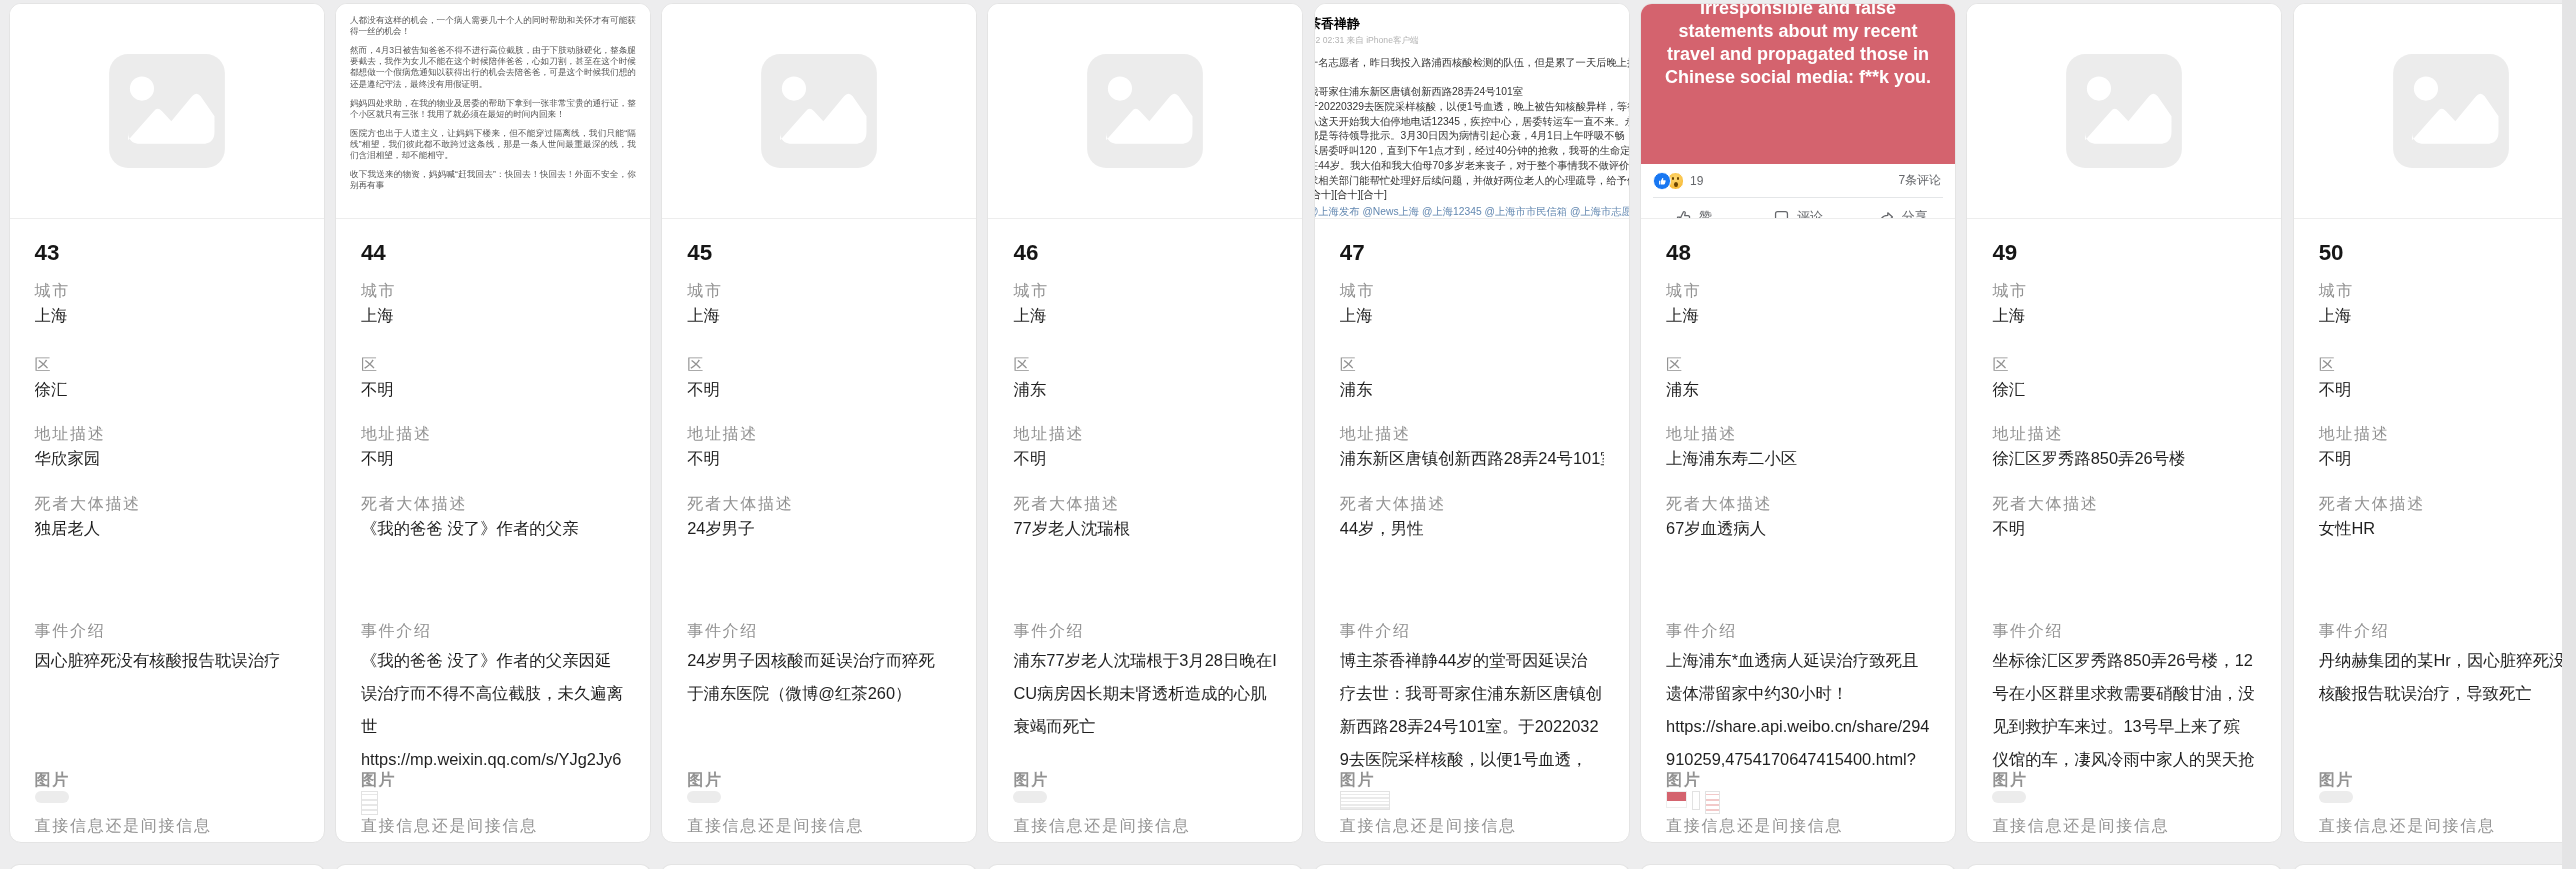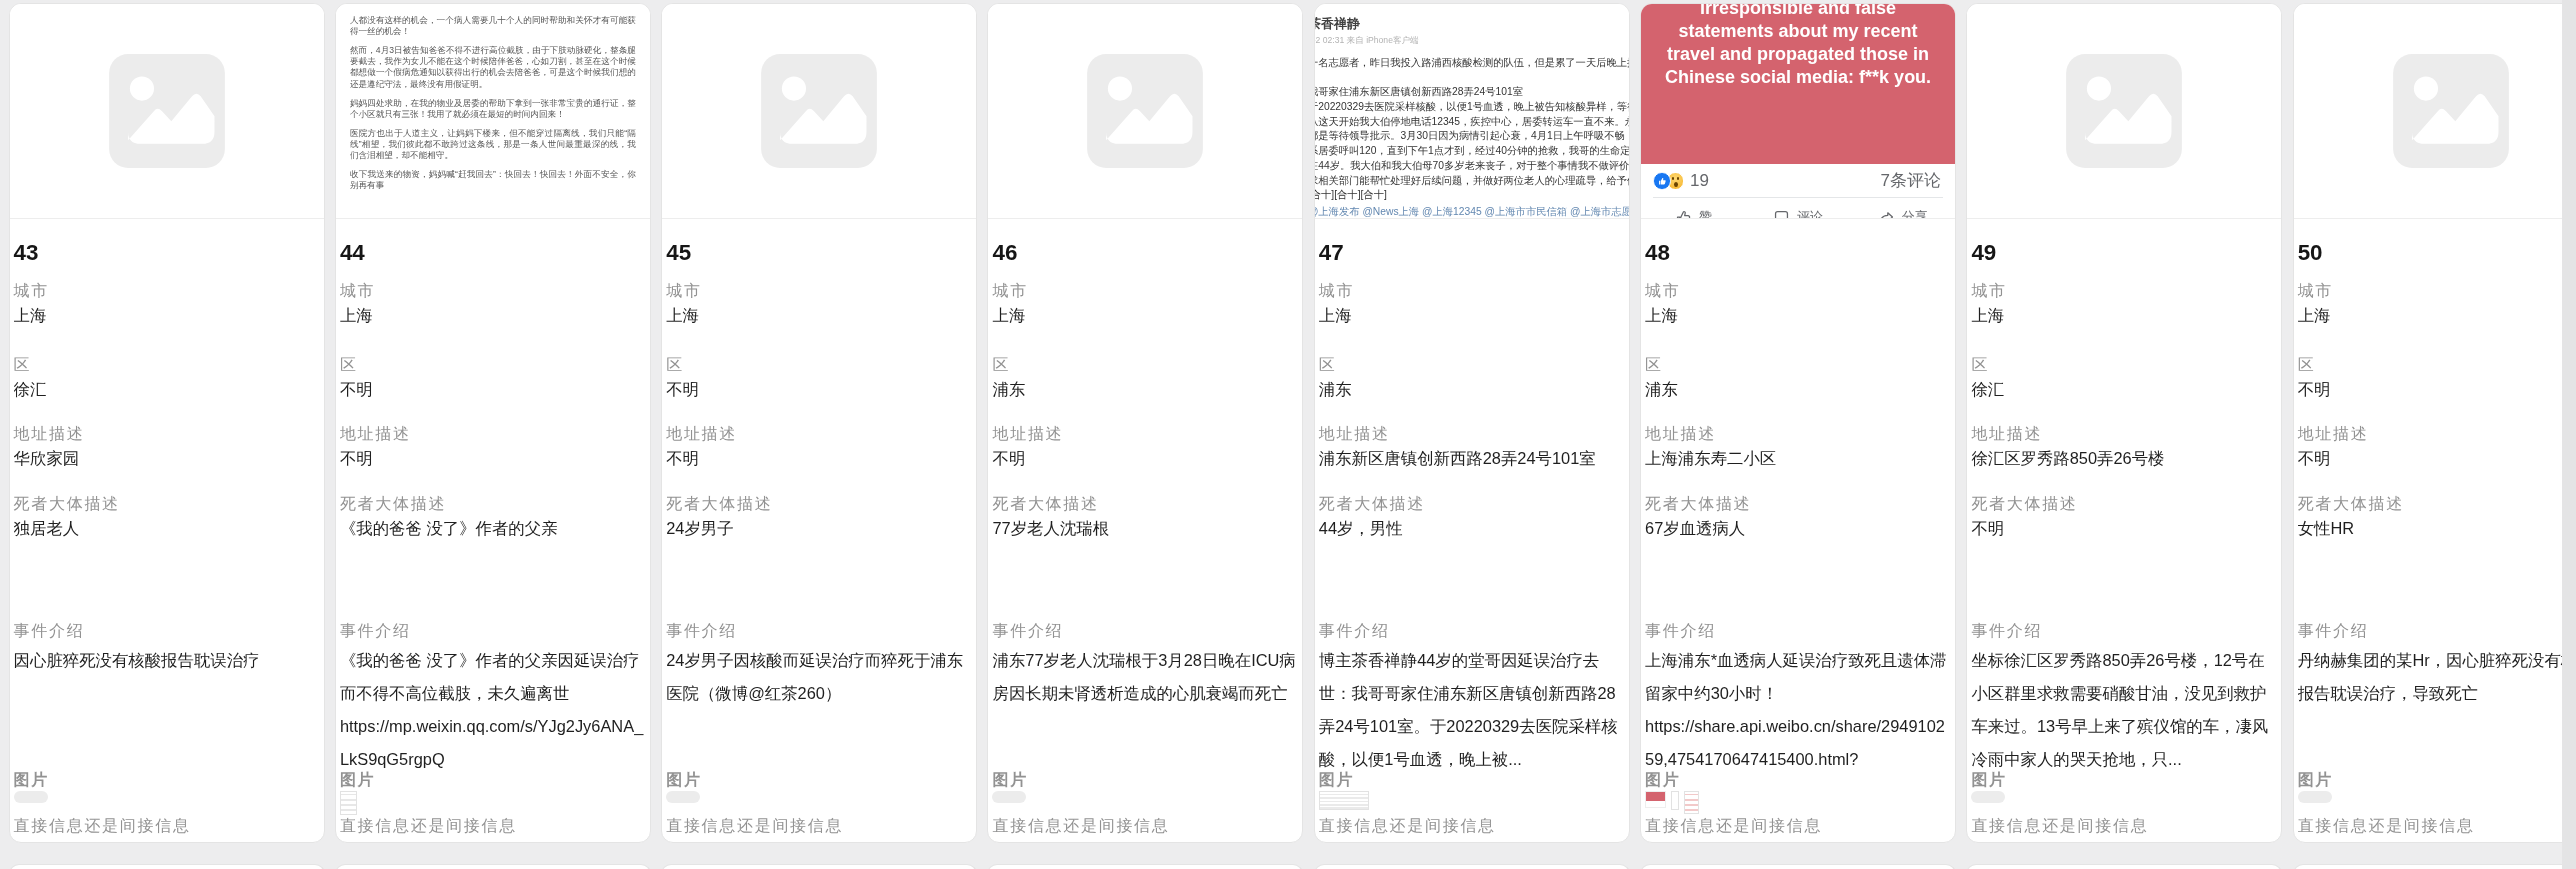--- a/index.html
+++ b/index.html
@@ -1,48 +1,48 @@
 <!DOCTYPE html>
 <html style="--facebook-red: #d4636e; --weibo-link-blue: #6287b0; --like-blue: #1877f2; --wow-yellow: #f5b126; --card-background: #ffffff; --label-gray: #929292;font-size:14px"><head>
 <meta charset="utf-8">
 <style>
   html,body{margin:0;padding:0;}
   body{font-family:"Liberation Sans","DejaVu Sans",sans-serif;}
   .screen{position:relative;width:2576px;height:869px;background:#ededee;overflow:hidden;}
   .grid{position:absolute;top:3.4px;left:8.6px;display:flex;gap:10.3px;}
   .card{width:316px;height:840px;background:#fff;border:0.9px solid #e4e4e4;border-radius:12px;box-sizing:border-box;flex:none;overflow:hidden;display:flex;flex-direction:column;}
   .card-media{height:214px;border-bottom:0.9px solid #ededed;overflow:hidden;position:relative;background:#fff;flex:none;}
-  .card-body{position:relative;padding:0 4px;height:626px;box-sizing:border-box;}
+  .card-body{position:relative;padding:0 25px;height:626px;box-sizing:border-box;}
   .num{margin-top:19px;font-size:22.4px;line-height:29px;font-weight:600;color:#161616;}
   .field-label{font-size:16px;line-height:14px;letter-spacing:1.7px;color:#929292;}
   .field-value{font-size:16.4px;line-height:22.4px;margin-top:6px;color:#1f1f1f;white-space:nowrap;overflow:hidden;}
   .f-city{margin-top:17px;}
   .f-district{margin-top:31px;}
   .f-address{margin-top:27px;}
   .f-victim{margin-top:27px;}
   .f-event{margin-top:85px;}
   .f-event .field-value{white-space:pre-line;word-break:break-all;line-height:33px;height:129px;overflow:hidden;margin-top:6px;}
   .f-image{margin-top:0;font-weight:bold;}
   .thumb-row{margin-top:4.3px;height:22.4px;display:flex;align-items:flex-start;gap:5.2px;}
   .f-direct{margin-top:5.2px;}
   
   .media-placeholder{height:100%;display:flex;align-items:center;justify-content:center;}
   
   .media-article{padding:10.3px 14px 0;color:#555;font-size:8.6px;line-height:11.2px;text-align:justify;}
   .article-p{margin:0 0 7.8px;}
   
   .wb-shot{position:absolute;left:-15.5px;top:3.4px;width:397px;padding:7px 0 0 8.6px;}
-  .wb-user{font-size:13px;font-weight:700;color:#404040;}
+  .wb-user{font-size:13px;font-weight:700;color:#000000;}
   .wb-meta{font-size:8.6px;color:#b3b3b3;margin:2.6px 0 8.6px;}
   .wb-line{font-size:10.3px;line-height:14.7px;color:#333;white-space:nowrap;min-height:14.7px;}
   .wb-mentions{font-size:10.3px;line-height:14.7px;color:var(--weibo-link-blue,#6287b0);white-space:nowrap;margin-top:1.7px;}
   
   .fb-red{height:160px;background:var(--facebook-red,#d4636e);overflow:hidden;display:flex;justify-content:center;}
   .fb-red-text{margin-top:-7.8px;padding:0 21px;color:#fff;font-weight:700;font-size:18px;line-height:23px;text-align:center;}
-  .fb-stats{height:33px;display:flex;align-items:center;padding:0 14px;color:#65676b;font-size:17px;}
+  .fb-stats{height:33px;display:flex;align-items:center;padding:0 14px;color:#65676b;font-size:12px;}
   .fb-badges{display:flex;align-items:center;}
   .badge-like{width:15.5px;height:15.5px;border-radius:50%;background:var(--like-blue,#1877f2);display:flex;align-items:center;justify-content:center;z-index:2;border:1.7px solid #fff;box-sizing:content-box;margin:-1.7px;}
   .badge-wow{width:15.5px;height:15.5px;border-radius:50%;background:radial-gradient(circle at 50% 35%,#ffd972,var(--wow-yellow,#f5b126));position:relative;margin-left:-2.6px;z-index:1;border:1.7px solid #fff;box-sizing:content-box;}
   .badge-wow .eye{position:absolute;top:4.3px;width:2.2px;height:3px;border-radius:50%;background:#6a4300;}
   .badge-wow .eye.l{left:4.3px;} .badge-wow .eye.r{right:4.3px;}
   .badge-wow .mouth{position:absolute;left:6px;top:8.6px;width:3.9px;height:5.2px;border-radius:50%;background:#6a4300;}
   .fb-count{margin-left:6px;}
   .fb-comments{margin-left:auto;}
   .fb-divider{border-top:0.9px solid #e4e6e8;margin:0 12px;}
   .fb-actions{display:flex;height:38px;}

